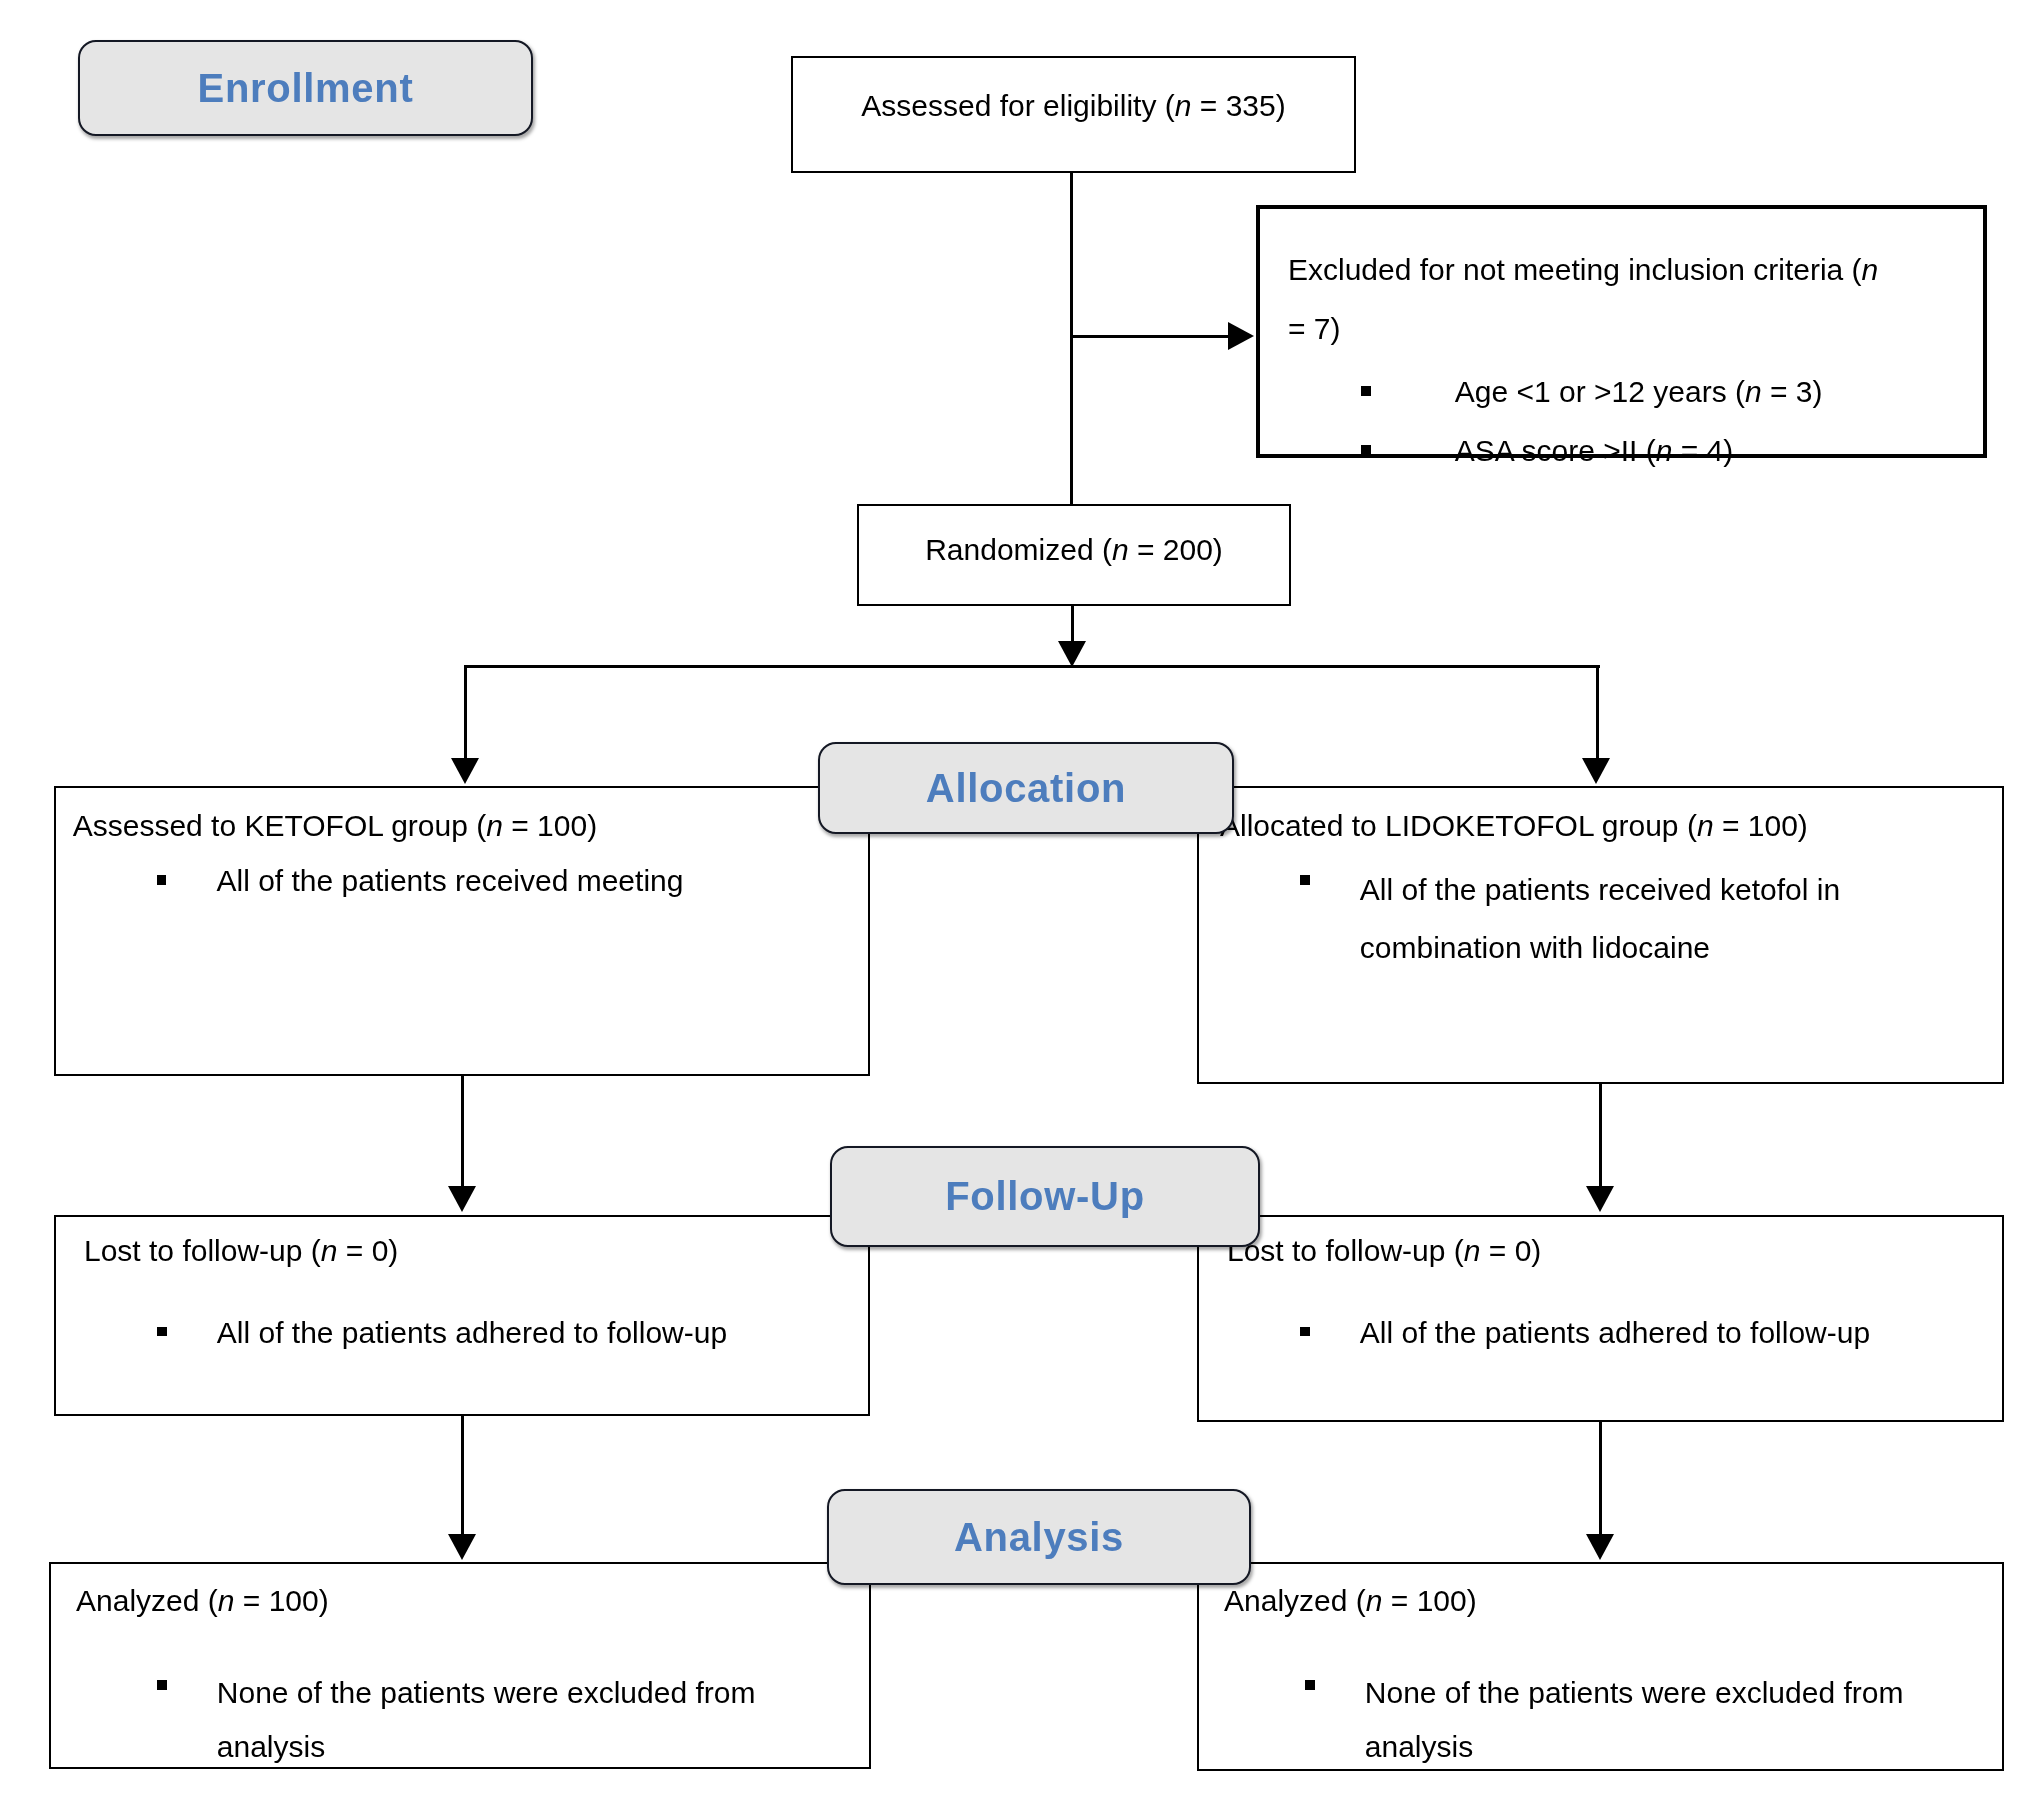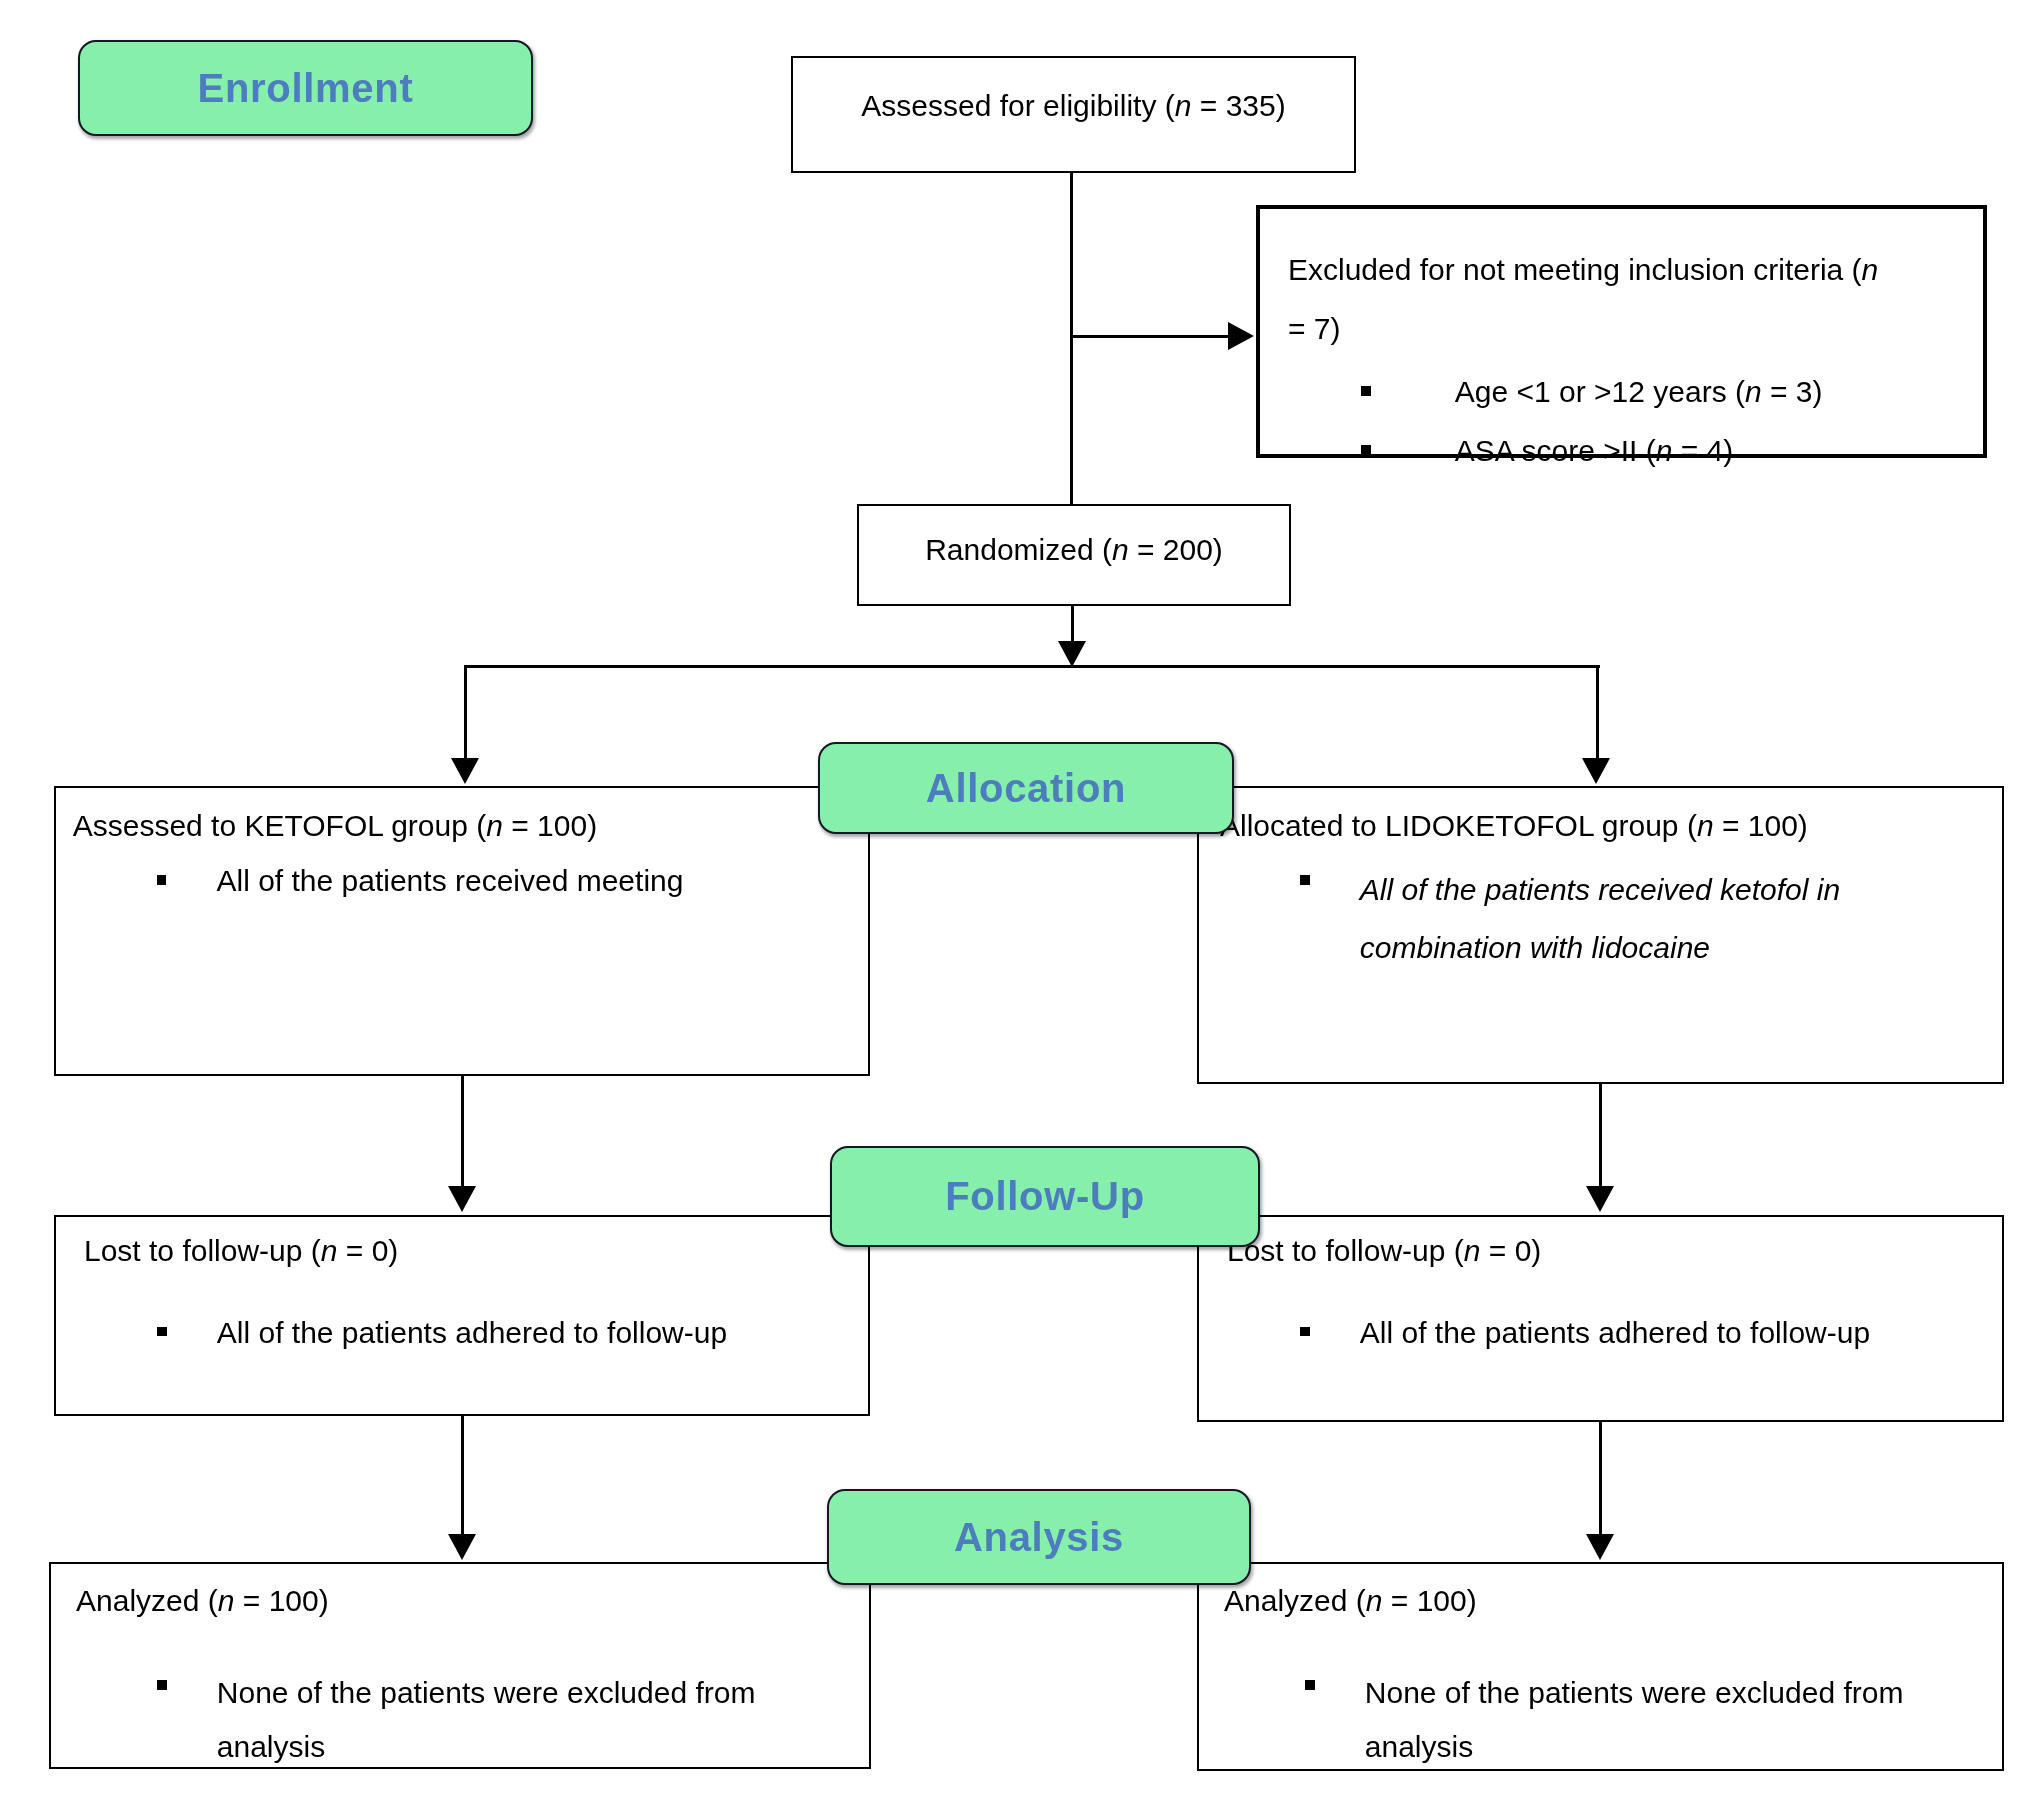--- a/index.html
+++ b/index.html
@@ -4,21 +4,21 @@
 <style>
   html,body{margin:0;padding:0;}
   body{
     width:2035px;height:1799px;position:relative;background:#ffffff;
     font-family:"Liberation Sans","DejaVu Sans",sans-serif;color:#000;
     overflow:hidden;
   }
   
   .stage{
     position:absolute;z-index:5;
-    background:#86efac;border:2.8px solid #141824;border-radius:18px;
+    background:#e5e5e5;border:2.8px solid #141824;border-radius:18px;
     display:flex;align-items:center;justify-content:center;
     font-weight:bold;font-size:40px;color:#4d7dbd;
     box-shadow:1.4px 2.1px 3.5px rgba(0,0,0,0.35);
     letter-spacing:0.7px;
   }
   
   .wbox{
     position:absolute;z-index:2;background:#ffffff;border:2.8px solid #000;
     box-sizing:border-box;font-size:30px;line-height:1.32;
   }
@@ -31,21 +31,21 @@
   .ex-title{width:593px;line-height:1.95;}
   
   .brow{display:flex;align-items:flex-start;}
   .sq{width:9.8px;height:9.8px;background:#000;flex:none;margin-top:14px;}
   .btxt{margin-left:50px;}
   .ml-ex{margin-left:73px;margin-top:14px;gap:34px;}
   .ml-ex + .ml-ex{margin-top:19.5px;}
   .ml-alloc{margin-left:84px;margin-top:15.4px;}
   .ml-fu{margin-left:73px;margin-top:42px;}
   .ml-an{margin-left:81px;margin-top:46px;}
-  .w-wrap2{width:628px;line-height:1.95;font-style:italic;}
+  .w-wrap2{width:628px;line-height:1.95;}
   .w-wrap3{width:551px;line-height:1.78;}
   .w-nowrap{width:663px;white-space:nowrap;}
   
   .conn{position:absolute;background:#000;z-index:1;}
   .ah-down{
     position:absolute;z-index:1;width:0;height:0;
     border-left:14.7px solid transparent;border-right:14.7px solid transparent;
     border-top:26px solid #000;
   }
   .ah-right{

